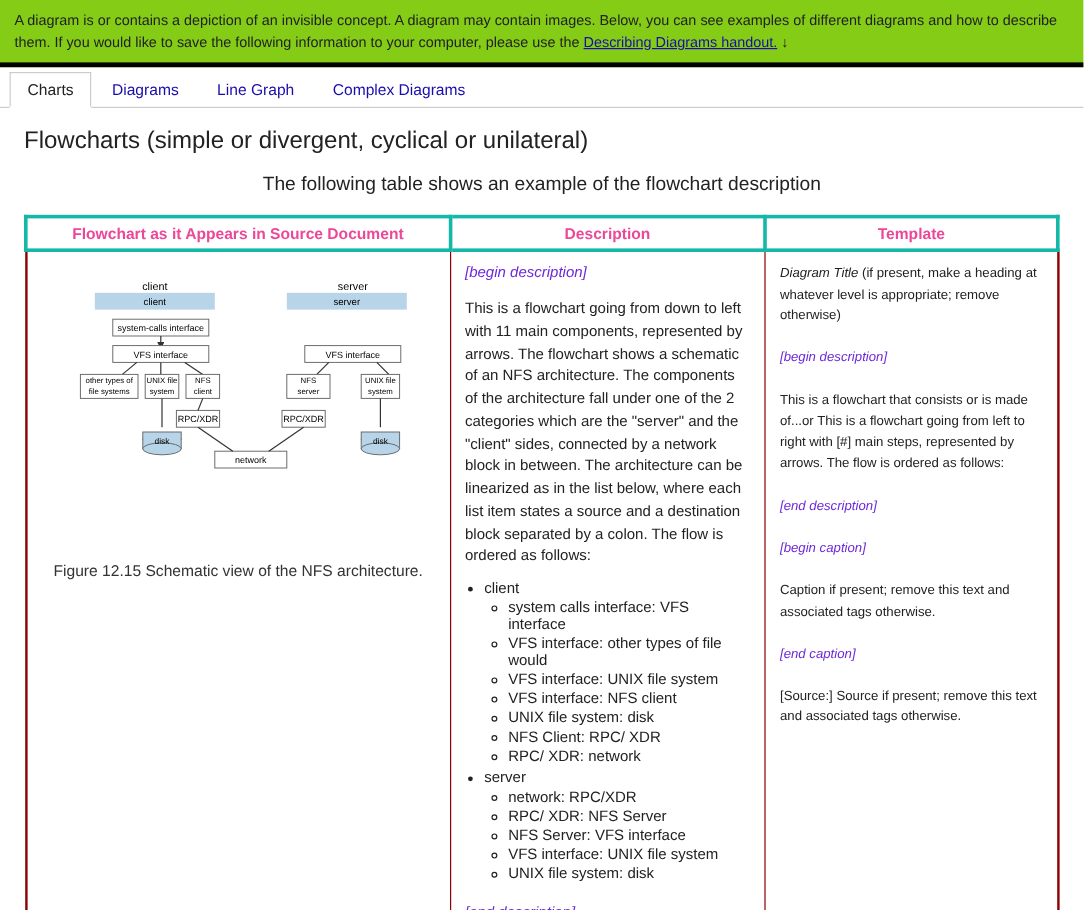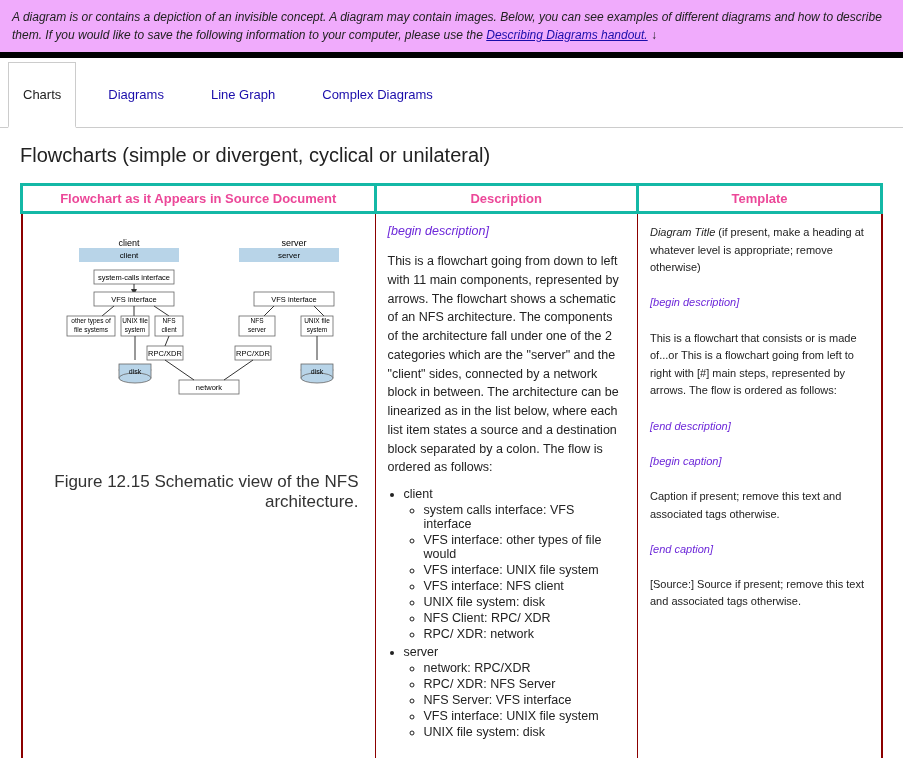--- a/index.html
+++ b/index.html
@@ -1,43 +1,42 @@
 <!DOCTYPE html>
 <html><head>
   <meta charset="utf-8">
   <style>
     * { box-sizing: border-box; margin: 0; padding: 0; }
     body { font-family: Arial, sans-serif; font-size: 13px; color: #222; background: #fff; width: 903px; }
 
     .top-banner {
-      background: #f0abfc;
+      background: #84cc16;
       padding: 8px 12px;
       font-size: 12px;
       line-height: 1.5;
-      border-bottom: 6px solid #000000;
-      font-style: italic;
+      border-bottom: 4px solid #000000;
     }
     .top-banner a {
       color: #1a0dab;
       text-decoration: underline;
     }
 
     .nav-tabs {
       display: flex;
       border-bottom: 1px solid #ccc;
       padding: 4px 8px 0;
       gap: 0;
     }
     .nav-tab {
-      padding: 24px 14px;
+      padding: 6px 14px;
       font-size: 13px;
       cursor: pointer;
       border: 1px solid transparent;
       border-bottom: none;
-      margin-right: 17px;
+      margin-right: 2px;
       color: #1a0dab;
       text-decoration: none;
     }
     .nav-tab.active {
       border: 1px solid #ccc;
       border-bottom: 2px solid #fff;
       color: #222;
       font-weight: normal;
       background: #fff;
       margin-bottom: -1px;
@@ -94,21 +93,21 @@
 
     
     .diagram-container {
       display: flex;
       flex-direction: column;
       align-items: center;
       padding: 8px 4px;
     }
 
     .diagram-caption {
-      font-size: 17px;
+      font-size: 13px;
       text-align: right;
       margin-top: 10px;
       color: #333;
     }
 
     
     .nfs-diagram {
       width: 320px;
       height: 230px;
     }
@@ -124,20 +123,21 @@
 
 <nav class="nav-tabs">
   <a class="nav-tab active">Charts</a>
   <a class="nav-tab">Diagrams</a>
   <a class="nav-tab">Line Graph</a>
   <a class="nav-tab">Complex Diagrams</a>
 </nav>
 
 <div class="main-content">
   <h1 class="page-title">Flowcharts (simple or divergent, cyclical or unilateral)</h1>
+  <p class="subtitle">The following table shows an example of the flowchart description</p>
 
   <table class="flowchart-table">
     <thead>
       <tr>
         <th class="col-flowchart">Flowchart as it Appears in Source Document</th>
         <th class="col-description">Description</th>
         <th class="col-template">Template</th>
       </tr>
     </thead>
     <tbody>

